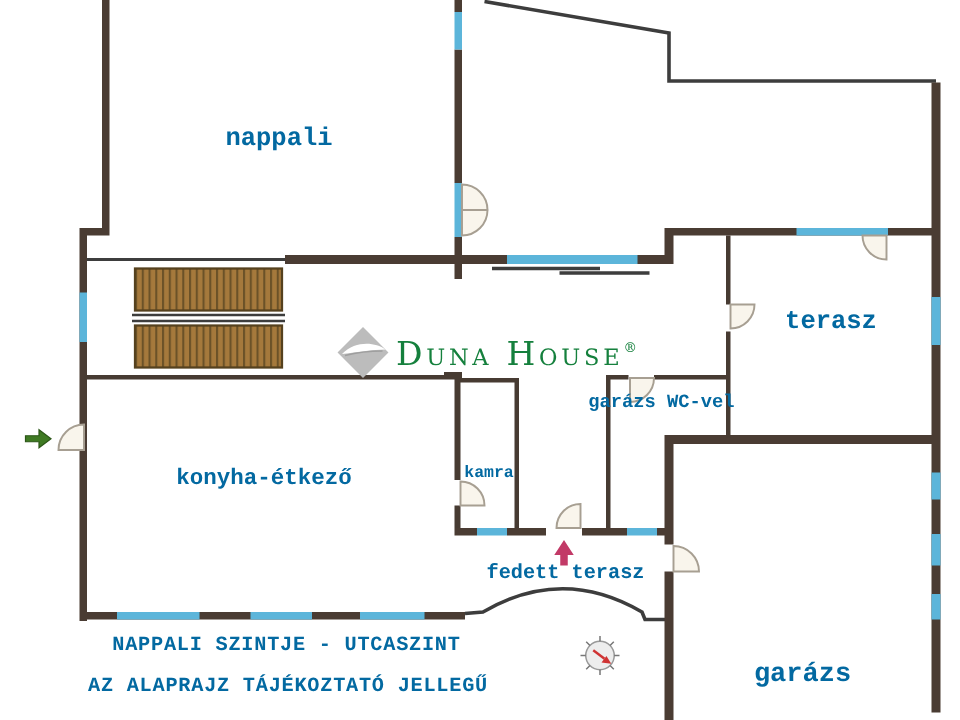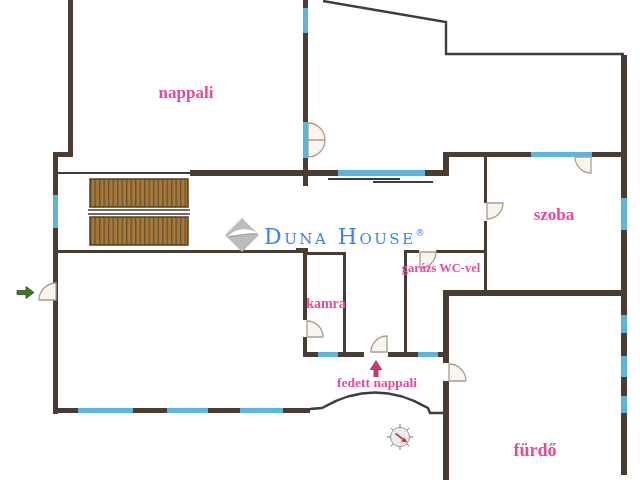--- a/index.html
+++ b/index.html
@@ -3,42 +3,42 @@
 <meta charset="utf-8">
 <style>
   html,body { margin:0; padding:0; background:#ffffff; }
   .canvas {
     position:relative; width:640px; height:480px; background:#ffffff;
     overflow:hidden; font-family:"Liberation Sans", sans-serif;
   }
   .plan-svg { position:absolute; left:0; top:0; }
   .lbl {
     position:absolute; transform:translate(-50%,-50%);
-    font-weight:bold; color:#ec4899; white-space:nowrap;
-    font-family:Liberation Serif, serif;
+    font-weight:bold; color:#0369a1; white-space:nowrap;
+    font-family:Liberation Mono, monospace;
   }
   #lbl-nappali   { left:186px; top:93px;  font-size:17px; }
   #lbl-pterasz   { left:486px; top:89px;  font-size:15px; }
   #lbl-kozlekedo { left:372px; top:211px; font-size:15px; }
   #lbl-szoba     { left:554px; top:215px; font-size:17px; }
   #lbl-konyha    { left:176px; top:319px; font-size:15px; }
-  #lbl-kamra     { left:326px; top:304px; font-size:14px; }
+  #lbl-kamra     { left:326px; top:316px; font-size:11px; }
   #lbl-furdo     { left:441px; top:268px; font-size:12.5px; }
   #lbl-fterasz   { left:377px; top:383px; font-size:13.5px; }
   #lbl-garazs    { left:535px; top:450px; font-size:18px; }
   #footer-line1  { left:191px; top:431px; font-size:13.5px; letter-spacing:0.5px; }
   #footer-line2  { left:192px; top:458px; font-size:13.5px; letter-spacing:0.5px; }
   .watermark {
     position:absolute; left:224px; top:216px; width:220px; height:42px;
     color:#b2b0ae; pointer-events:none;
   }
   .wm-text {
     position:absolute; left:40px; top:8px;
     font-family:"DejaVu Serif", serif; font-variant:small-caps;
-    font-size:22px; letter-spacing:2.5px; color:#3b82f6; white-space:nowrap;
+    font-size:22px; letter-spacing:2.5px; color:#15803d; white-space:nowrap;
   }
   .wm-reg { font-size:9px; vertical-align:super; letter-spacing:0; font-variant:normal; }
   .wm-diamond { position:absolute; left:0; top:0; }
 </style>
 </head>
 <body>
 
 <div class="canvas">
 
   <svg class="plan-svg" width="640" height="480" viewBox="0 0 640 480">
@@ -125,31 +125,34 @@
     <g transform="translate(400,437)">
       <circle r="9.5" fill="#ededed" stroke="#999999" stroke-width="1"></circle>
       <path d="M0,-9.5 L0,-13 M0,9.5 L0,13 M-9.5,0 L-13,0 M9.5,0 L13,0
                M6.7,-6.7 L9.2,-9.2 M-6.7,-6.7 L-9.2,-9.2 M6.7,6.7 L9.2,9.2 M-6.7,6.7 L-9.2,9.2" stroke="#777777" stroke-width="1" fill="none"></path>
       <line x1="-4.5" y1="-3.5" x2="3" y2="2.2" stroke="#cf3333" stroke-width="1.6"></line>
       <polygon points="7.5,5.5 1,4.6 4.3,0.4" fill="#cf3333"></polygon>
     </g>
   </svg>
 
   <div class="lbl" id="lbl-nappali">nappali</div>
-  <div class="lbl" id="lbl-szoba">szoba</div>
+  <div class="lbl" id="lbl-szoba">terasz</div>
+  <div class="lbl" id="lbl-konyha">konyha-étkező</div>
   <div class="lbl" id="lbl-kamra">kamra</div>
   <div class="lbl" id="lbl-furdo">garázs WC-vel</div>
-  <div class="lbl" id="lbl-fterasz">fedett nappali</div>
-  <div class="lbl" id="lbl-garazs">fürdő</div>
+  <div class="lbl" id="lbl-fterasz">fedett terasz</div>
+  <div class="lbl" id="lbl-garazs">garázs</div>
 
   <div class="watermark">
     <svg class="wm-diamond" width="38" height="40" viewBox="0 0 38 40">
       <rect x="6" y="7" width="24" height="24" transform="rotate(45 18 19)" fill="#bcbcbc"></rect>
       <path d="M4,20 C13,11 26,12 33,17 C25,17 12,19 4,20 Z" fill="#ffffff"></path>
       <path d="M6,21 C14,19 24,18 31,18" stroke="#9e9e9e" stroke-width="1" fill="none"></path>
     </svg>
     <div class="wm-text">
       <span>Duna House</span><span class="wm-reg">®</span>
     </div>
   </div>
 
+  <div class="lbl" id="footer-line1">NAPPALI SZINTJE - UTCASZINT</div>
+  <div class="lbl" id="footer-line2">AZ ALAPRAJZ TÁJÉKOZTATÓ JELLEGŰ</div>
 
 </div>
 
 </body></html>

